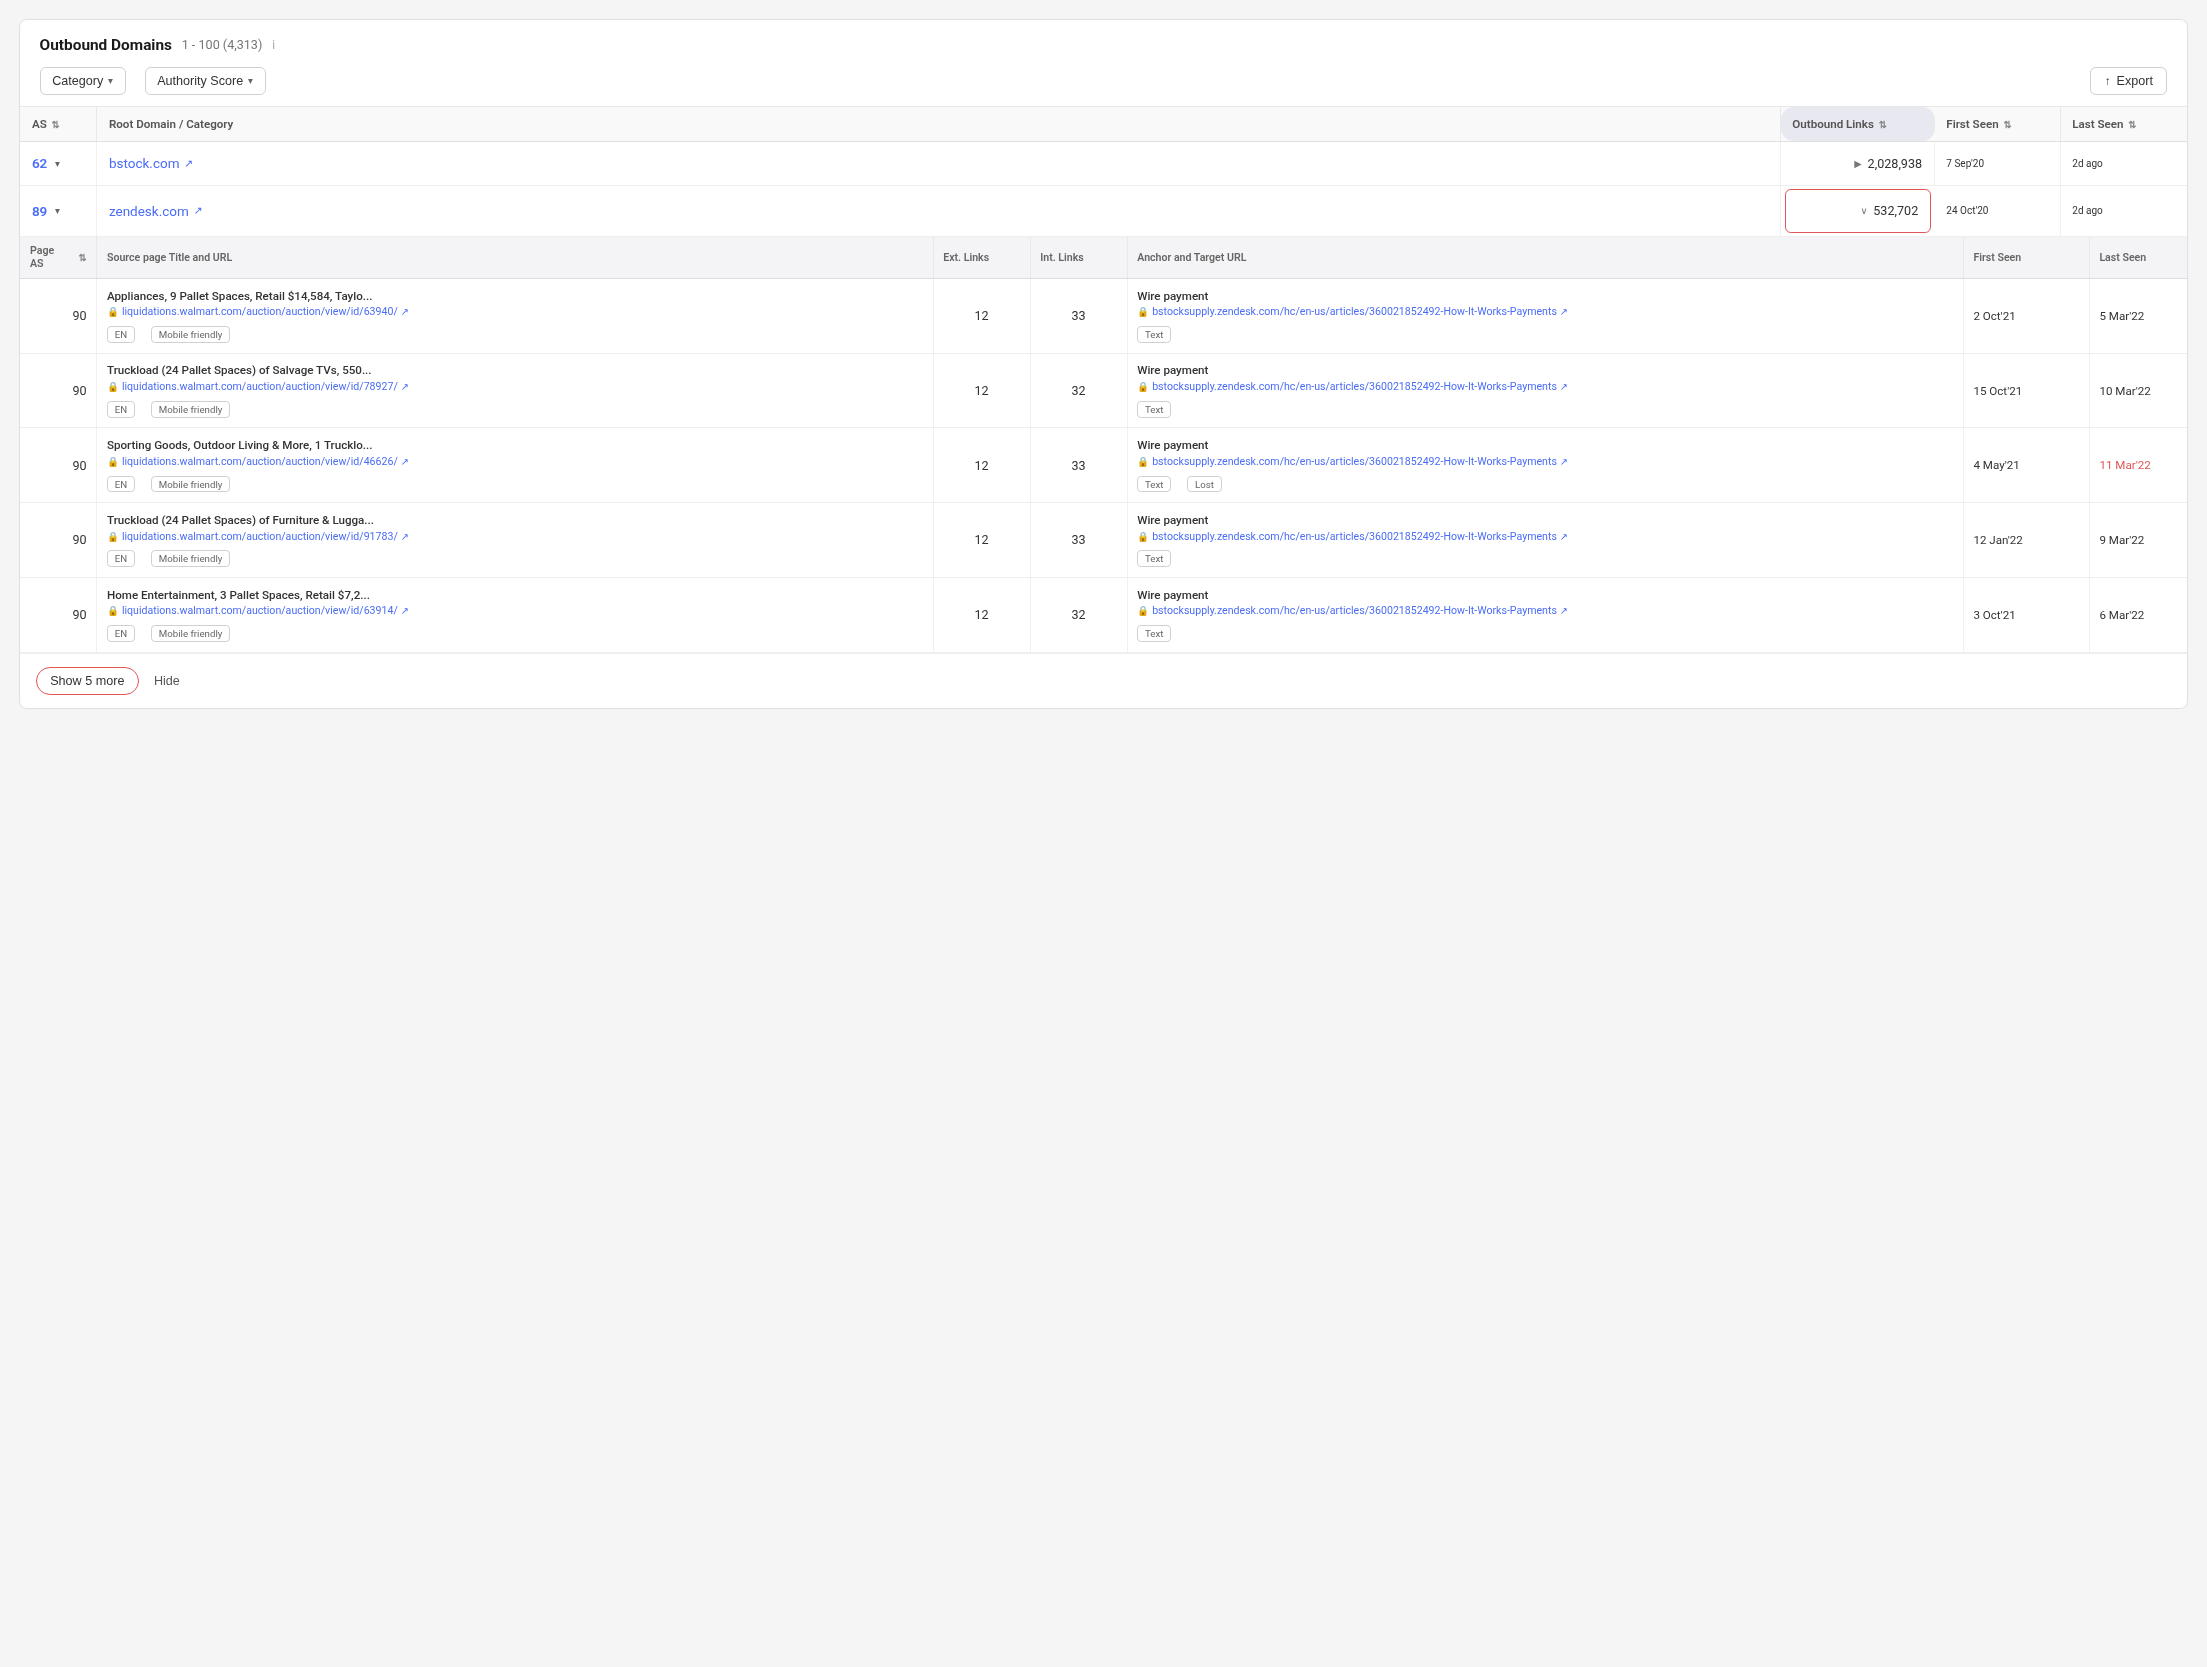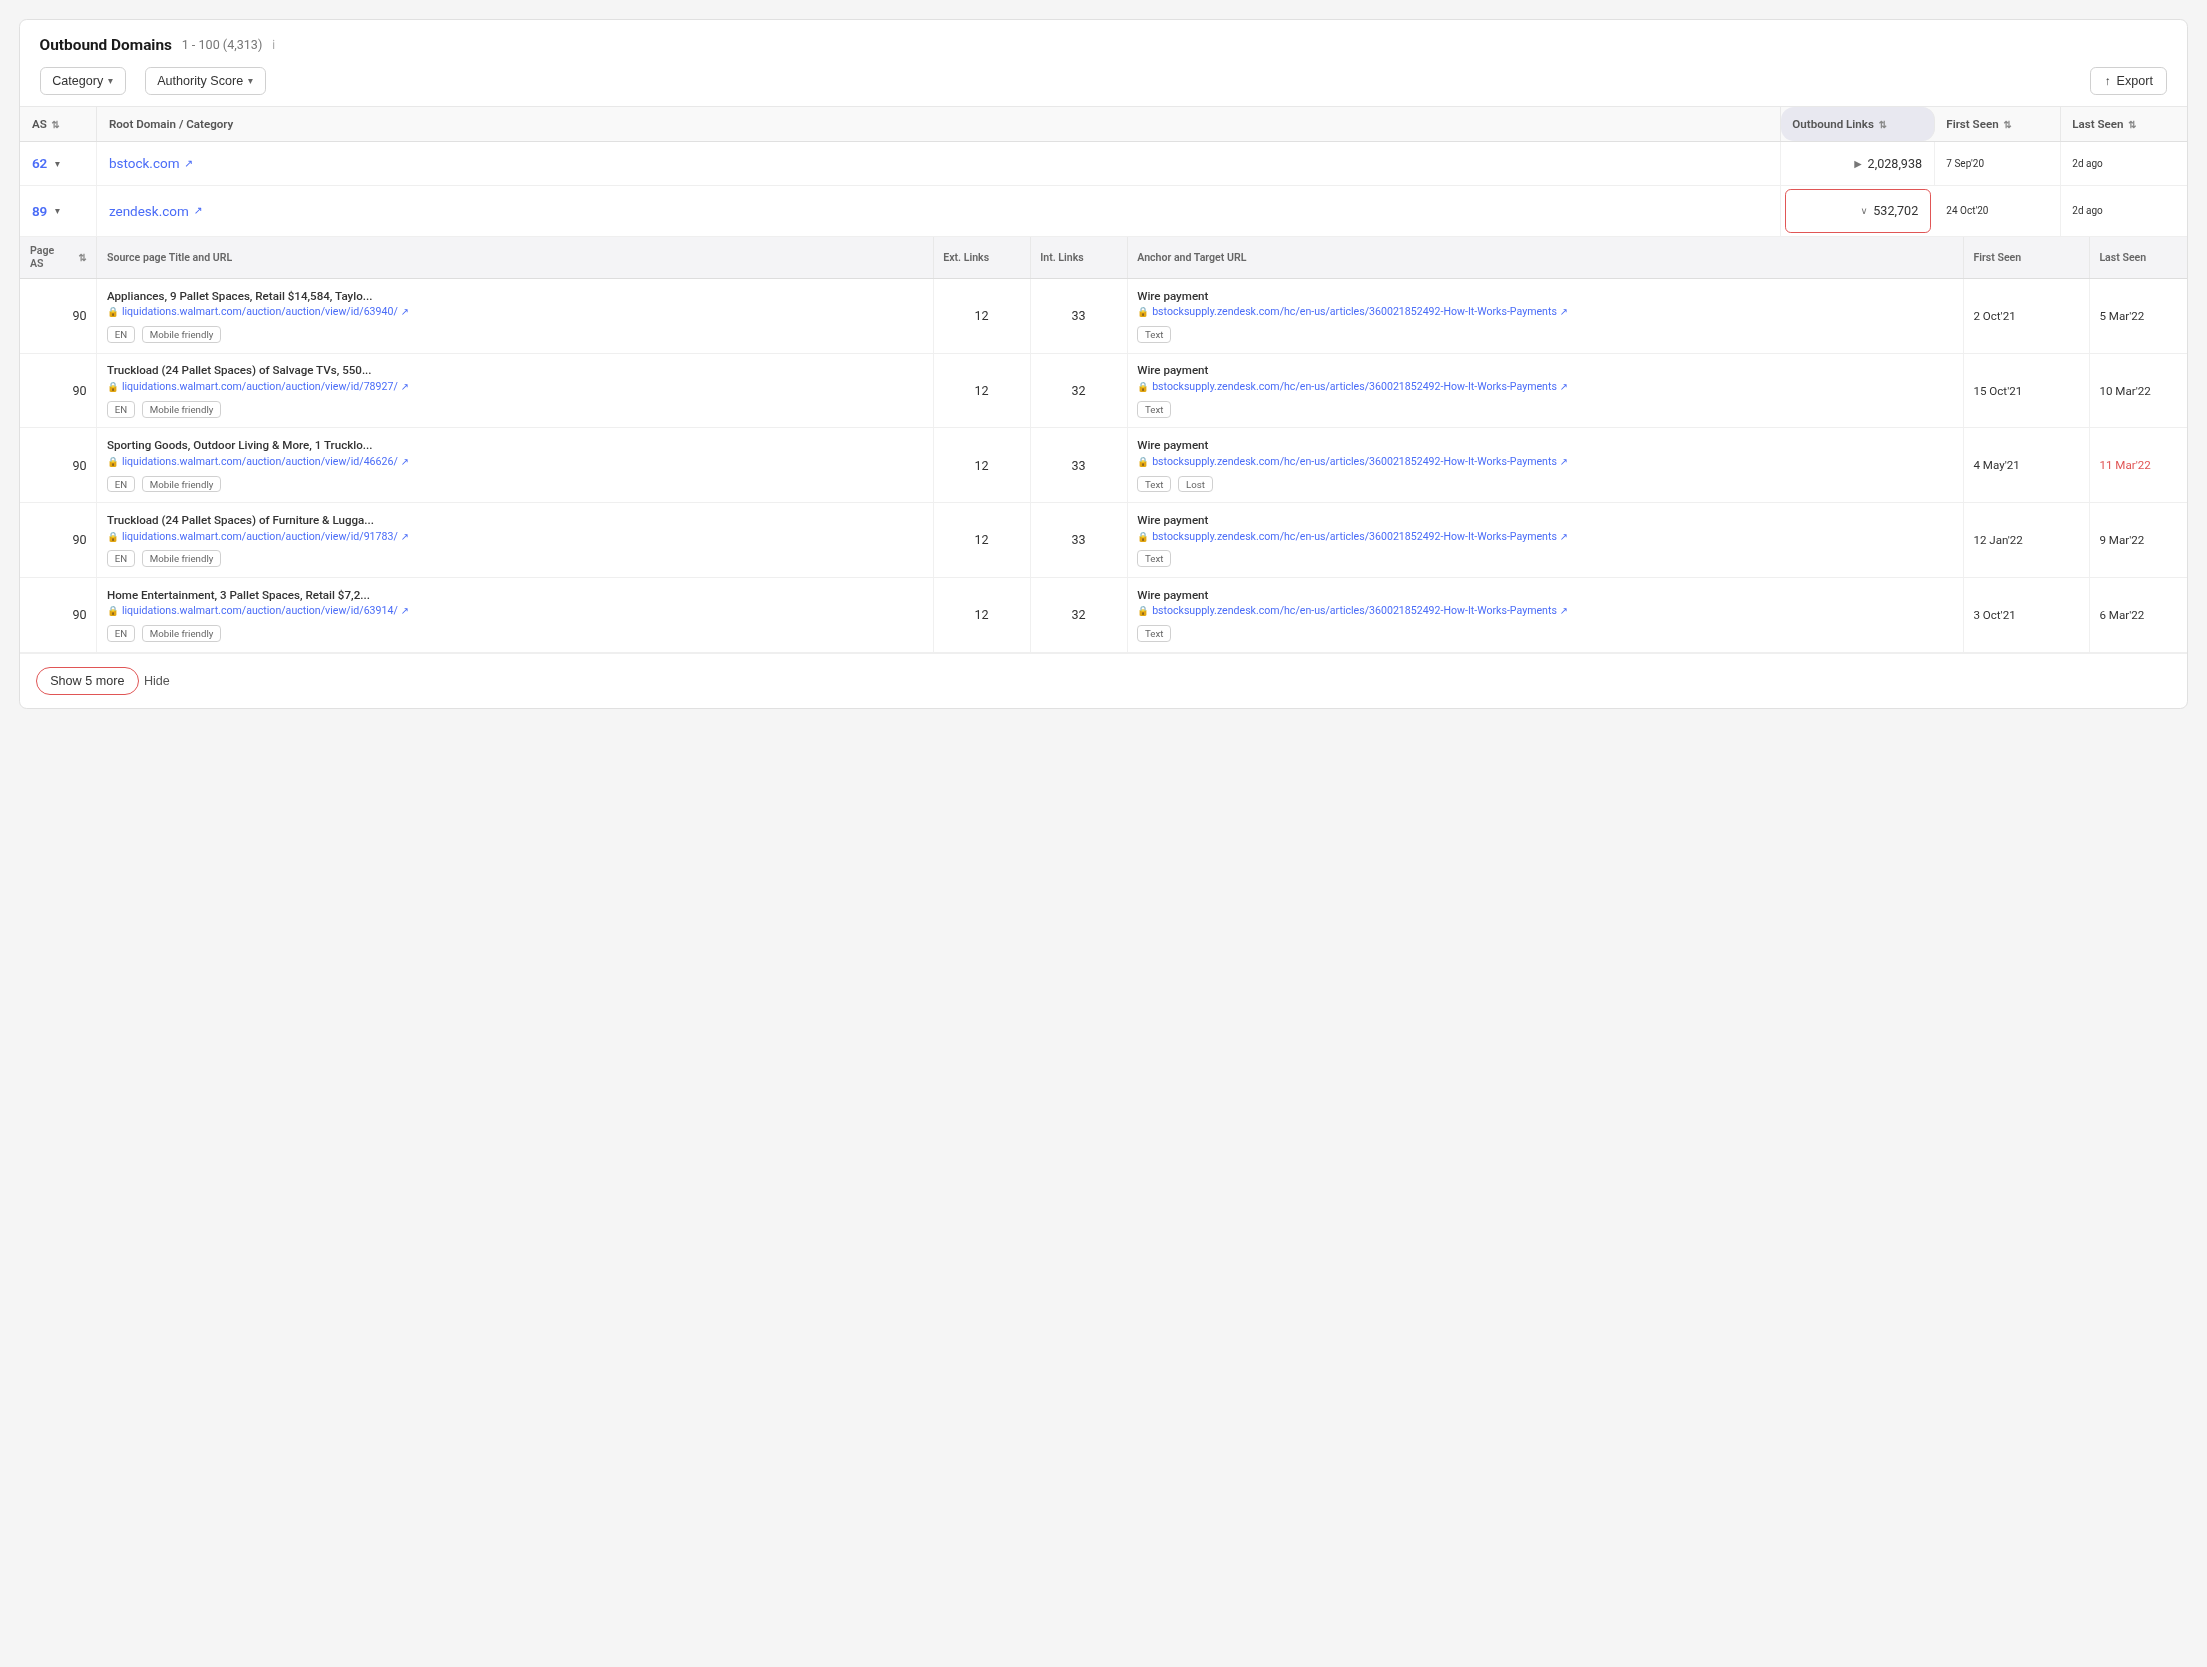--- a/index.html
+++ b/index.html
@@ -197,21 +197,21 @@
       color: #4a6cf7;
       text-decoration: none;
       font-size: 10.6px;
       display: flex;
       align-items: center;
       gap: 2.9px;
       margin-bottom: 4.8px;
     }
     .tags-row {
       display: flex;
-      gap: 7px;
+      gap: 16px;
       margin-top: 2.9px;
       flex-wrap: wrap;
     }
     .tag {
       padding: 1.9px 6.8px;
       border: 1px solid #d0d0d0;
       border-radius: 3.9px;
       font-size: 9.7px;
       color: #666;
       background: #fff;
@@ -244,21 +244,21 @@
       text-align: center;
       justify-content: center;
       font-size: 12.6px;
     }
 
     
     .footer {
       padding: 13.5px 15.4px;
       display: flex;
       align-items: center;
-      gap: 5px;
+      gap: 15px;
       border-top: 1px solid #efefef;
     }
     .show-more-btn {
       padding: 5.8px 13.5px;
       border: 1.4px solid #e05555;
       border-radius: 19.3px;
       background: #fff;
       cursor: pointer;
       font-size: 12.6px;
       color: #333;

